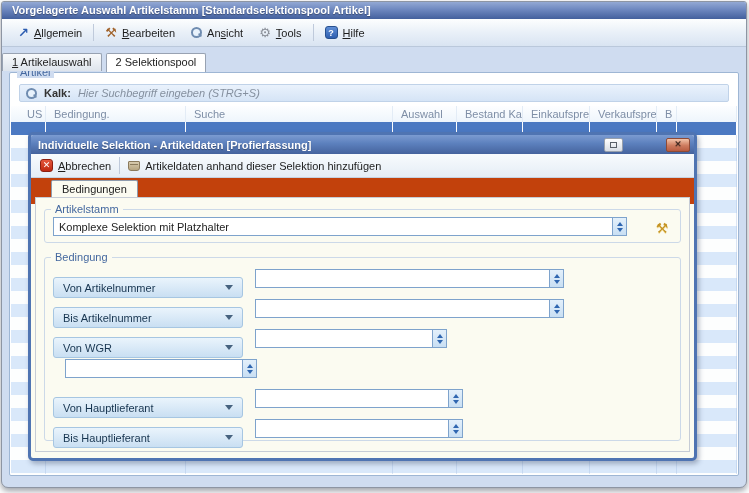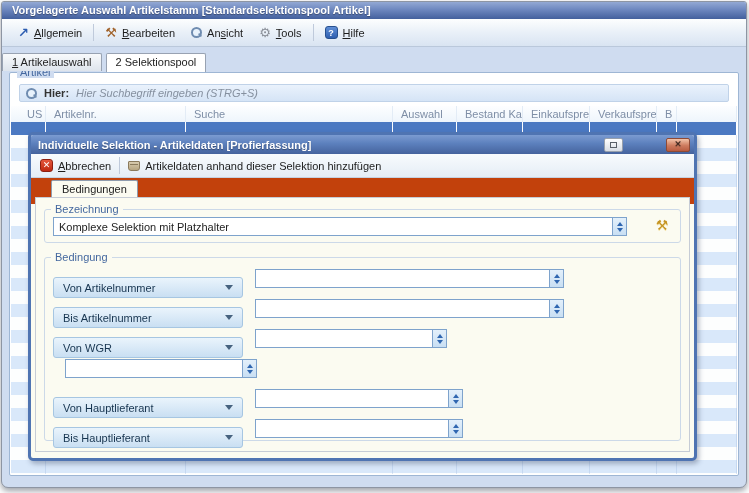--- a/index.html
+++ b/index.html
@@ -96,21 +96,21 @@
   .g-bez { margin-top:11px; height:34px; padding:7px 8px 0; }
   .g-bed { margin-top:14px; padding:10px 8px 0; height:184px; }
 
   .combo { display:flex; height:19px; border:1px solid #7ea3cc; background:#fff; }
   .combo-input { flex:1; min-width:0; border:none; outline:none; padding:0 5px; font:11px "Liberation Sans",sans-serif; color:#1d1d1d; background:transparent; }
   .spinner { width:14px; background:linear-gradient(#e3f0fb,#c9dff3); border-left:1px solid #7ea3cc;
     display:flex; flex-direction:column; align-items:center; justify-content:center; gap:2px; cursor:default; }
   .spinner .up { width:0; height:0; border-left:3px solid transparent; border-right:3px solid transparent; border-bottom:4px solid #2f66b0; }
   .spinner .dn { width:0; height:0; border-left:3px solid transparent; border-right:3px solid transparent; border-top:4px solid #2f66b0; }
 
-  .bez-row { display:flex; align-items:flex-start; gap:25px; }
+  .bez-row { display:flex; align-items:flex-end; gap:25px; }
   .bez-row .combo { flex:1; }
   .icon-gold { width:20px; text-align:center; font-size:14px; line-height:16px; color:#c49322; text-shadow:0 1px 0 #f4e0a0; }
 
   .cond-row { display:flex; align-items:center; height:21px; margin-bottom:9px; }
   .dd { width:190px; height:21px; border:1px solid #a6c6e2; border-radius:3px;
     background:linear-gradient(#eaf4fc,#c9dff2); display:flex; align-items:center; padding:0 9px; color:#16344f; cursor:default;margin-top:18px; }
   .dd-arrow { margin-left:auto; width:0; height:0; border-left:4px solid transparent; border-right:4px solid transparent; border-top:5px solid #47637f; }
   .cond-row .combo { margin-left:12px; }
   .w-lg { width:309px; } .w-sm { width:192px; } .w-md { width:208px; }
 </style>
@@ -153,27 +153,27 @@
     <div class="tabrow">
       <span class="tab inactive"><span class="accel">1</span><span> Artikelauswahl</span></span>
       <span class="tab active"><span>2</span><span> Selektionspool</span></span>
     </div>
 
     <div class="panel">
       <span class="panel-label">Artikel</span>
 
       <div class="searchbar">
         <span class="mag"></span>
-        <span class="search-label">Hier:</span>
+        <span class="search-label">Kalk:</span>
         <input class="search-input" placeholder="Hier Suchbegriff eingeben (STRG+S)" style="">
       </div>
 
       <div class="hdr-row">
         <span class="cell c0">US</span>
-        <span class="cell c1">Artikelnr.</span>
+        <span class="cell c1">Bedingung.</span>
         <span class="cell c2">Suche</span>
         <span class="cell c3">Auswahl</span>
         <span class="cell c4">Bestand Kalk.</span>
         <span class="cell c5">Einkaufspreis</span>
         <span class="cell c6">Verkaufspreis</span>
         <span class="cell c7">B</span>
         <span class="cell cf"></span>
       </div>
 
       <div class="sel-row">
@@ -226,21 +226,21 @@
       </div>
     </div>
 
     <div class="dlg-tabstrip">
       <span class="dlg-tab">Bedingungen</span>
     </div>
 
     <div class="dlg-content">
 
       <div class="group g-bez">
-        <span class="group-label">Bezeichnung</span>
+        <span class="group-label">Artikelstamm</span>
         <div class="bez-row">
           <div class="combo">
             <input class="combo-input" value="Komplexe Selektion mit Platzhalter" style="">
             <div class="spinner">
                 <i class="up"></i>
                 <i class="dn"></i>
               </div>
           </div>
           <span class="icon-gold">⚒</span>
         </div>

